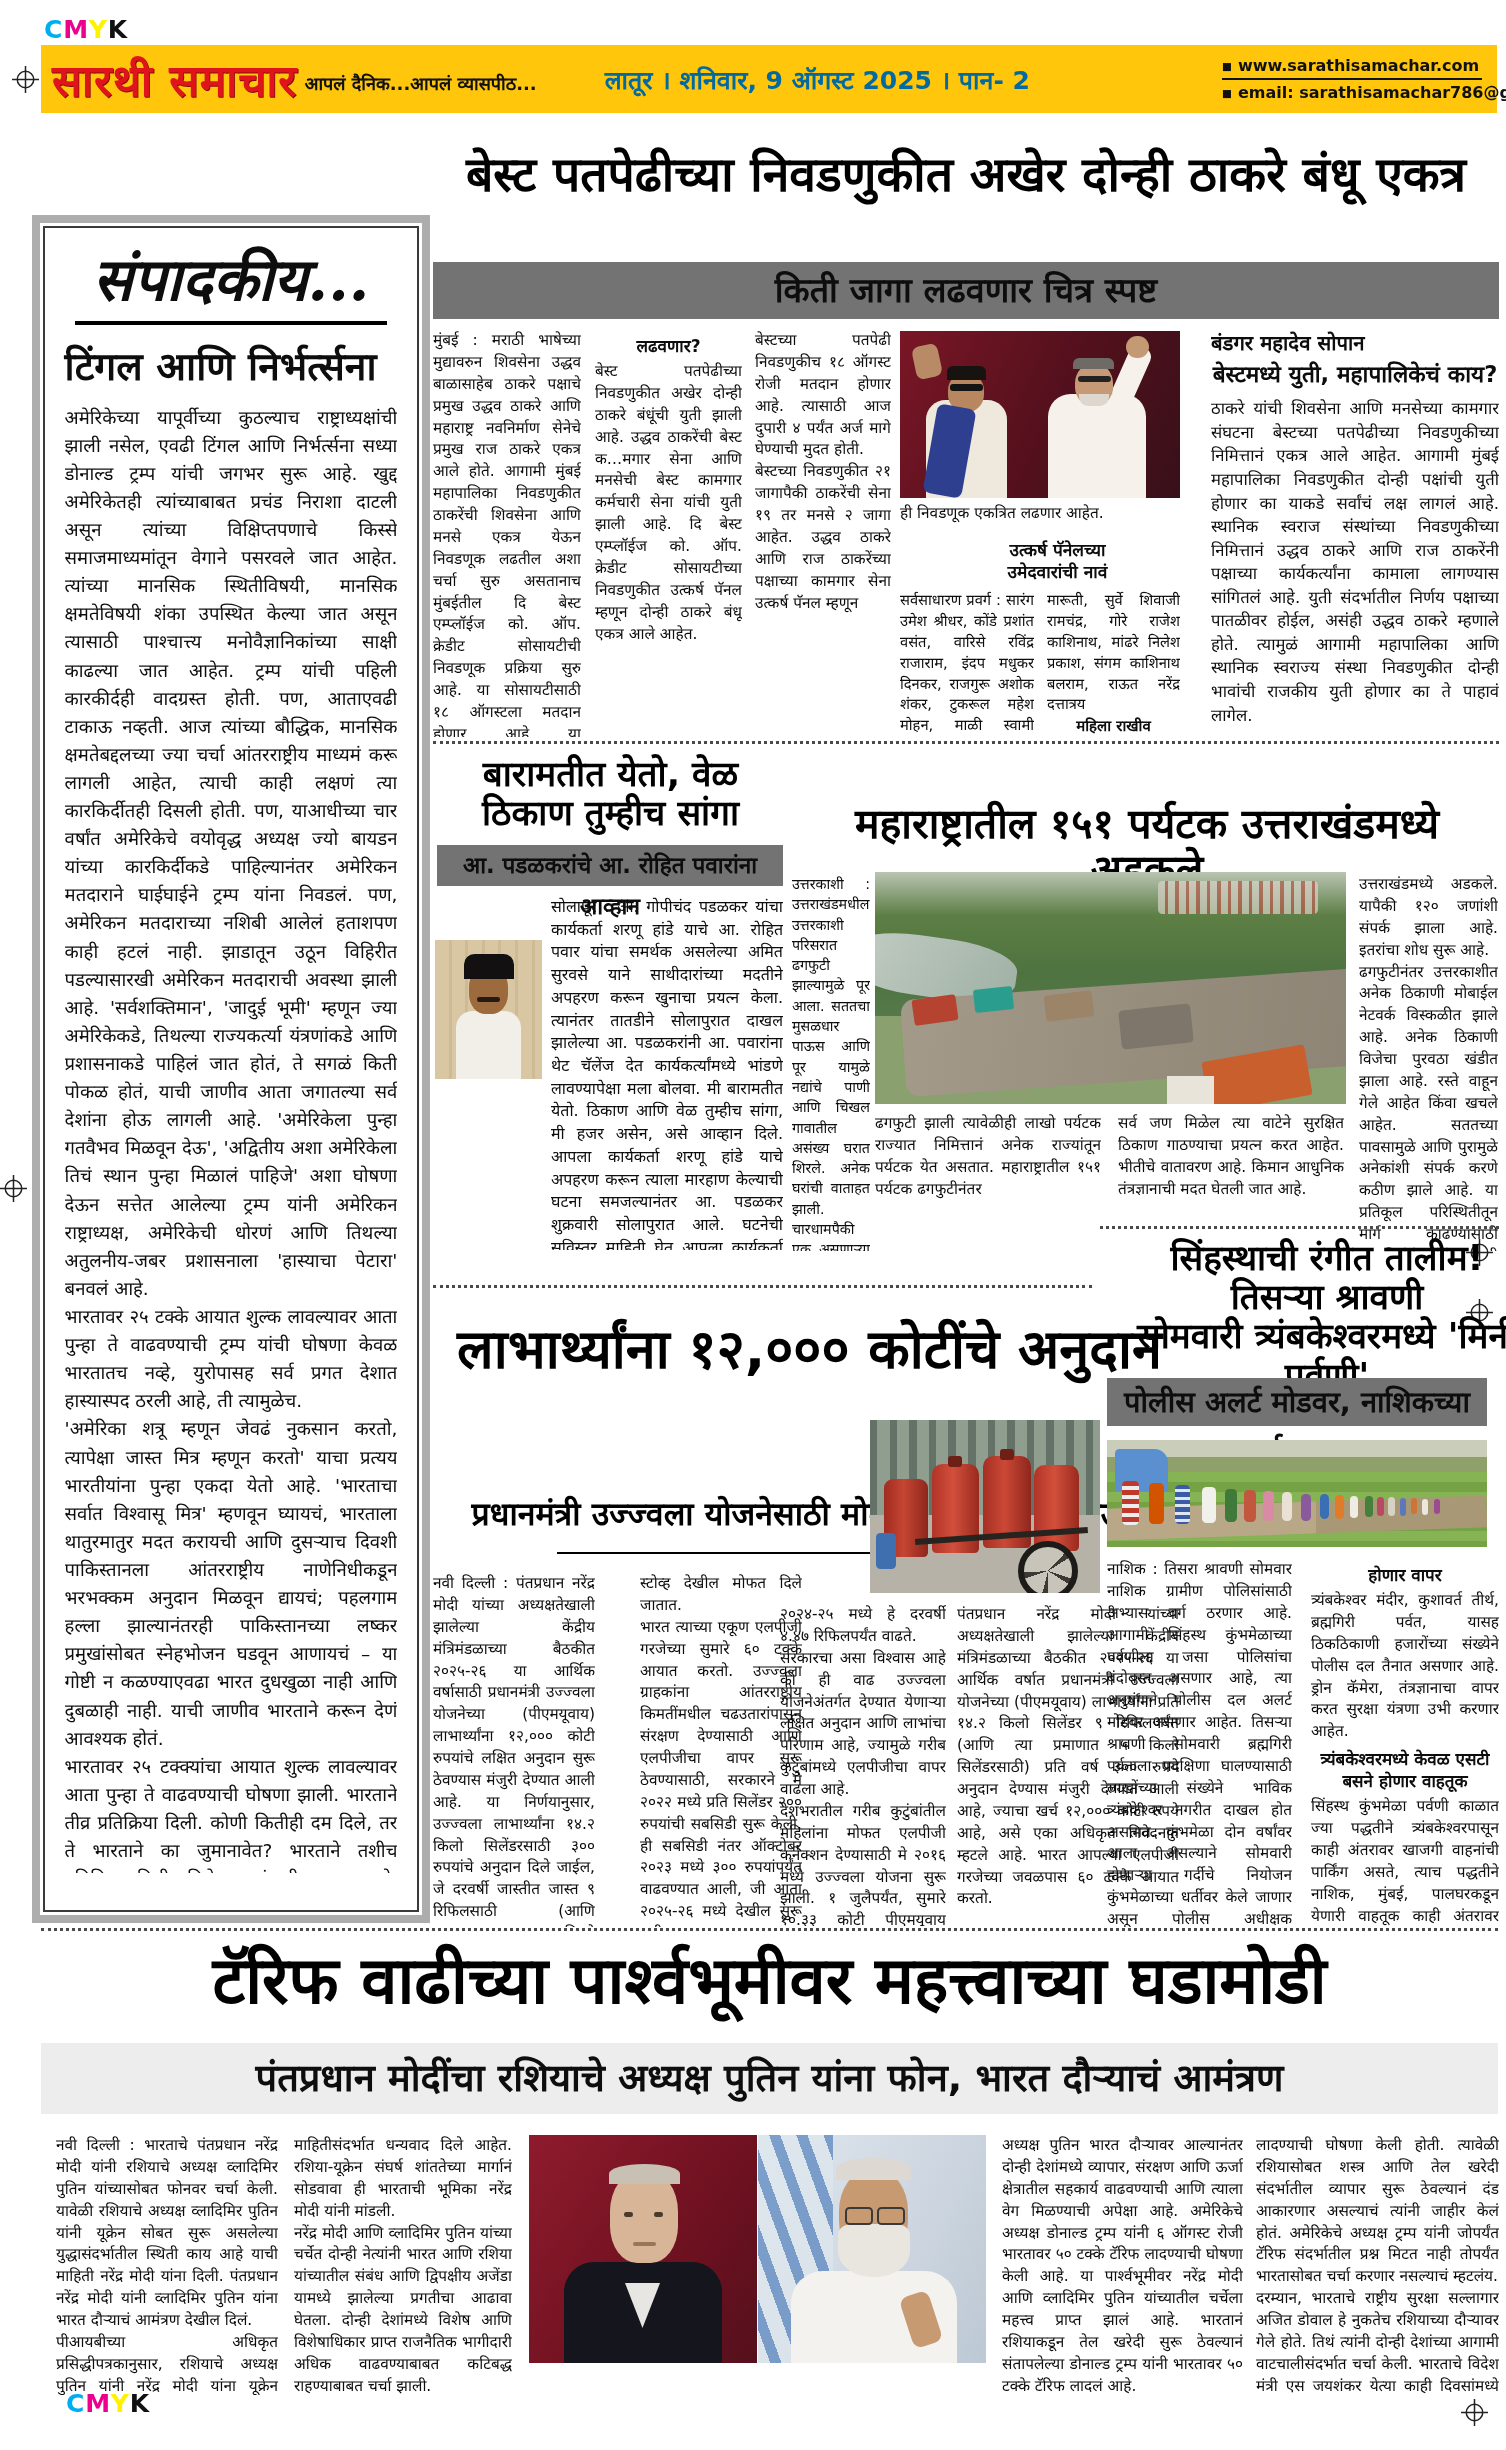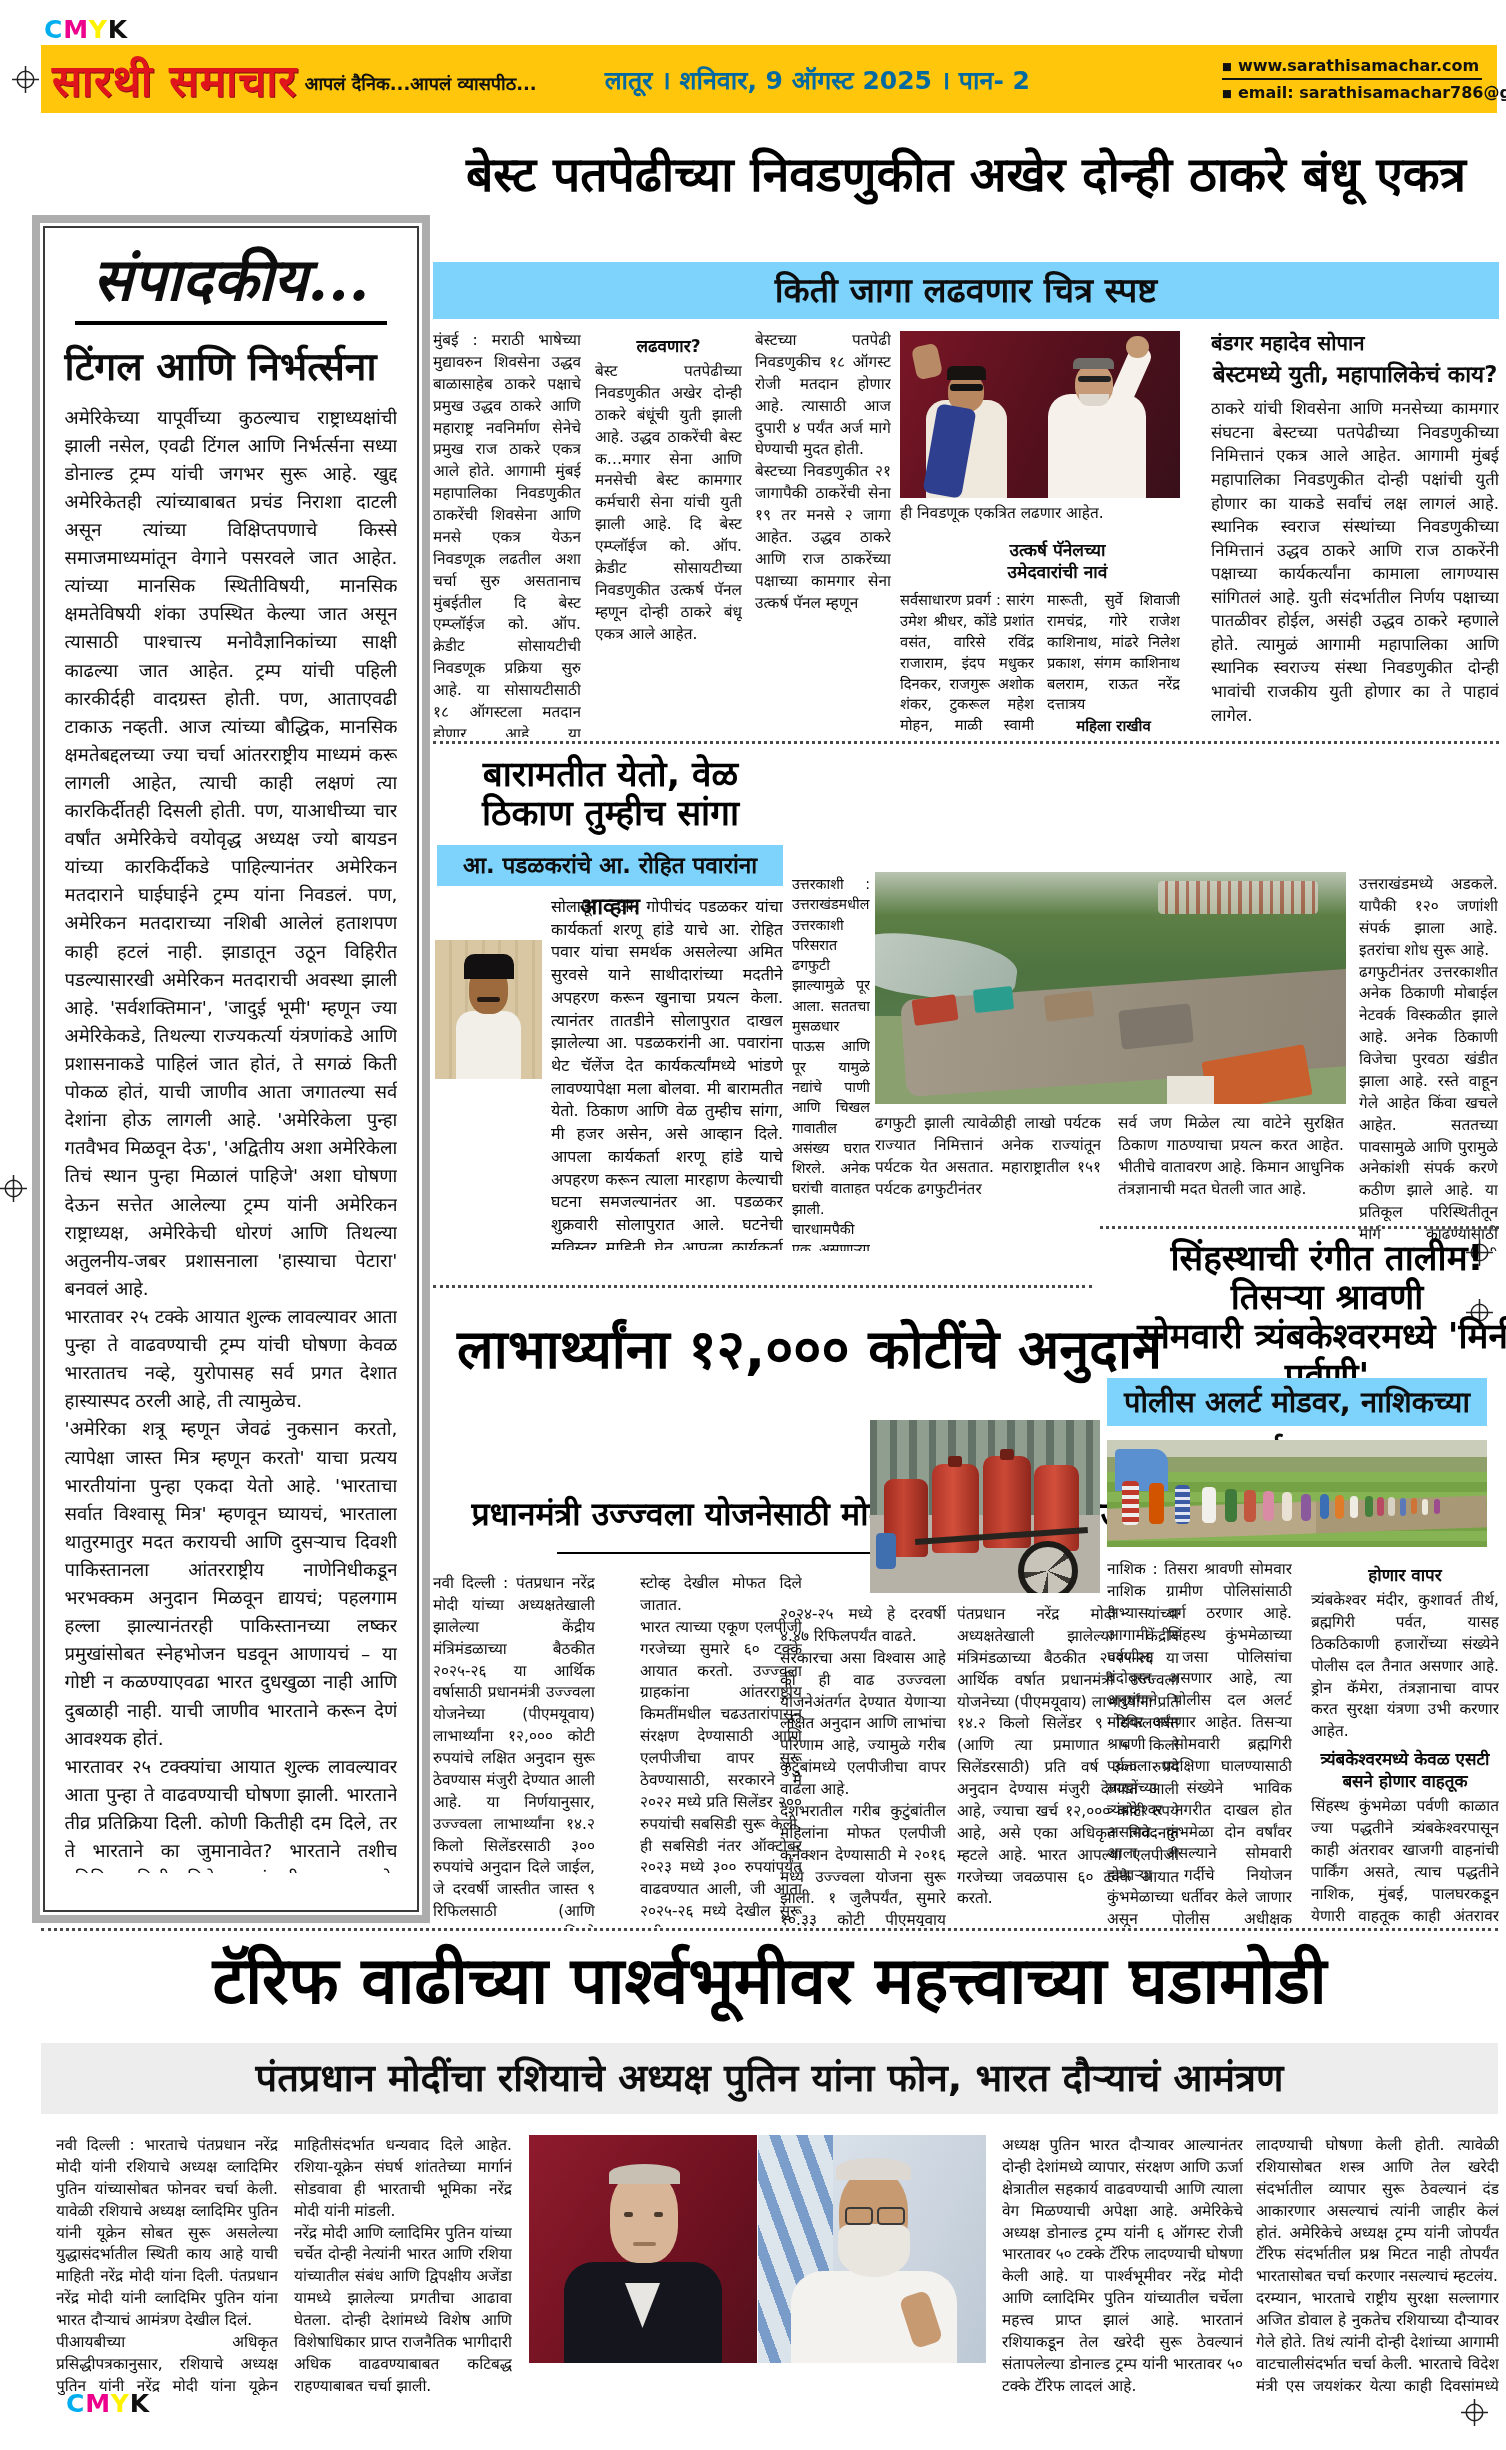--- a/index.html
+++ b/index.html
@@ -30,21 +30,21 @@
   
   .edbox{left:43px;top:226px;width:376px;height:1686px;border:2.3px solid #3a3a3a;
          outline:8.3px solid #ADADAD;outline-offset:3.8px;background:#fff;box-sizing:border-box;
          padding:19.6px 19.6px 7.5px 19.6px;overflow:hidden;}
   .ed-title{font-family:"DejaVu Serif",serif;font-style:italic;font-weight:bold;font-size:59px;
             text-align:center;border-bottom:4.5px solid #000;padding-bottom:9px;margin:0 10.5px 19.6px 10.5px;line-height:1.1;}
   .ed-head{font-size:39px;font-weight:bold;line-height:1.15;margin-bottom:13.6px;}
   .ed-body{font-size:18.5px;line-height:1.52;text-align:justify;white-space:pre-line;overflow:hidden;height:1469px;}
   
   .hl{font-weight:bold;color:#000;line-height:1.12;}
-  .kicker{background:#7dd3fc;font-weight:bold;text-align:center;}
+  .kicker{background:#737373;font-weight:bold;text-align:center;}
   
   .photo{overflow:hidden;position:absolute;}
   .ph{position:absolute;}
 </style>
 </head>
 <body>
 
 <div id="paper">
 
   <svg class="abs regmark" style="left:12px;top:66px;" viewBox="0 0 36 36" width="27" height="27">
@@ -166,20 +166,21 @@
   <div class="abs" style="left:435px;top:896px;width:348px;height:354px;overflow:hidden;">
     <div class="photo" style="position:relative;float:left;width:107px;height:139px;margin:44px 9px 4.5px 0;background:repeating-linear-gradient(90deg,#d9c7a4 0 13.6px,#cdbb96 13.6px 16.6px);">
       <div class="ph" style="left:21px;top:71px;width:65px;height:69px;background:#f1efe8;border-radius:16.6px 16.6px 0 0;"></div>
       <div class="ph" style="left:34px;top:27px;width:39px;height:47px;background:#9c6a3c;border-radius:42%;"></div>
       <div class="ph" style="left:29px;top:13.6px;width:50px;height:25.6px;background:#121010;border-radius:10.5px 10.5px 0 0;"></div>
       <div class="ph" style="left:42px;top:57px;width:22.6px;height:5.3px;background:#241b14;border-radius:2.3px;"></div>
     </div>
     <div class="bodycol just prelines" style="font-size:16px;">सोलापूर : आ. गोपीचंद पडळकर यांचा कार्यकर्ता शरणू हांडे याचे आ. रोहित पवार यांचा समर्थक असलेल्या अमित सुरवसे याने साथीदारांच्या मदतीने अपहरण करून खुनाचा प्रयत्न केला. त्यानंतर तातडीने सोलापुरात दाखल झालेल्या आ. पडळकरांनी आ. पवारांना थेट चॅलेंज देत कार्यकर्त्यांमध्ये भांडणे लावण्यापेक्षा मला बोलवा. मी बारामतीत येतो. ठिकाण आणि वेळ तुम्हीच सांगा, मी हजर असेन, असे आव्हान दिले. आपला कार्यकर्ता शरणू हांडे याचे अपहरण करून त्याला मारहाण केल्याची घटना समजल्यानंतर आ. पडळकर शुक्रवारी सोलापुरात आले. घटनेची सविस्तर माहिती घेत आपला कार्यकर्ता हांडेच्या मारेकऱ्यांवर कडक कारवाई करावी. यामागील मुख्य सूत्रधाराचा शोध घ्यावा. या मागणीसाठी आ. पडळकरांनी पोलीस आयुक्तांची भेट घेतली.</div>
   </div>
 
+  <div class="abs hl ctr" style="left:795px;top:802px;width:704px;font-size:41px;">महाराष्ट्रातील १५१ पर्यटक उत्तराखंडमध्ये अडकले</div>
   <div class="abs bodycol just prelines" style="left:792px;top:874px;width:78px;height:377px;font-size:14.3px;">उत्तरकाशी : उत्तराखंडमधील उत्तरकाशी परिसरात ढगफुटी झाल्यामुळे पूर आला. सततचा मुसळधार पाऊस आणि पूर यामुळे नद्यांचे पाणी आणि चिखल गावातील असंख्य घरात शिरले. अनेक घरांची वाताहत झाली. चारधामपैकी एक असणाऱ्या गंगोत्रीजवळ कायमच पर्यटकांची गर्दी असते. याच भागात नैसर्गिक आपत्तीचा मोठा तडाखा बसला. उत्तरकाशीत सैन्याच्या आणि एनडीआरएफच्या तुकड्या मदतकार्यासाठी दाखल झाल्या आहेत.</div>
 
   <div class="photo" style="left:875px;top:872px;width:471px;height:232px;background:#8ba06f;">
     <div class="ph" style="left:0;top:0;width:100%;height:62%;background:linear-gradient(180deg,#b9c4b2 0%,#5d7f45 30%,#4e7340 70%,#55794a 100%);"></div>
     <div class="ph" style="left:60%;top:4%;width:34%;height:14%;background:repeating-linear-gradient(90deg,#d8d3c8 0 6.8px,#b45a4a 6.8px 10.5px);opacity:.7;border-radius:4.5px;"></div>
     <div class="ph" style="left:-6%;top:28%;width:36%;height:26%;background:linear-gradient(120deg,#c3cdc4,#9fb0a4);transform:rotate(8deg);border-radius:40%;"></div>
     <div class="ph" style="left:6%;top:48%;width:104%;height:42%;background:linear-gradient(100deg,#a39a8a 0%,#968d7d 50%,#8c8374 100%);transform:rotate(-4deg);border-radius:13.6px;"></div>
     <div class="ph" style="left:8%;top:54%;width:44px;height:25.6px;background:#b5432f;transform:rotate(-8deg);border-radius:3px;"></div>
     <div class="ph" style="left:21%;top:50%;width:39px;height:22.6px;background:#2a9d8f;transform:rotate(-6deg);border-radius:3px;"></div>
     <div class="ph" style="left:36%;top:52%;width:48px;height:25.6px;background:#9c8468;transform:rotate(-7deg);border-radius:3px;"></div>

